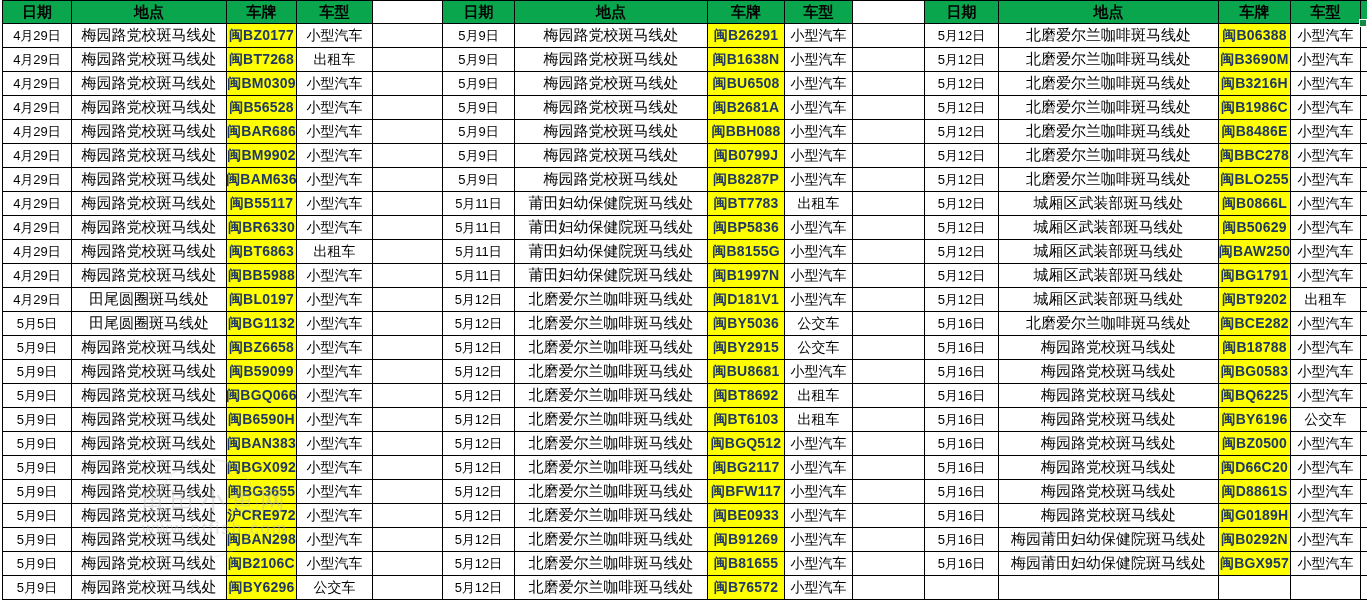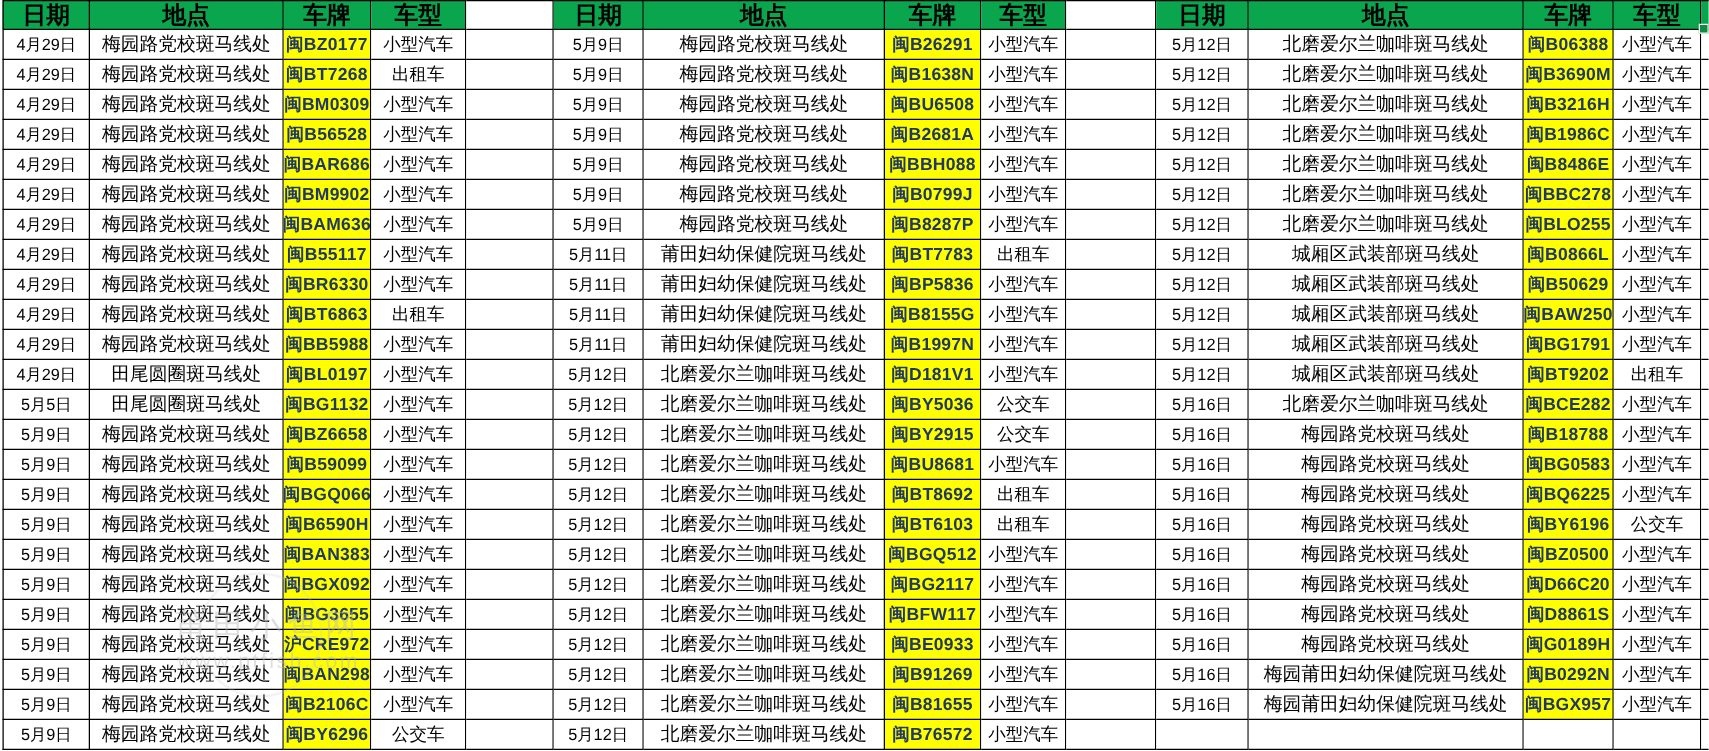--- a/index.html
+++ b/index.html
@@ -18,21 +18,21 @@
     border-right:1px solid #000;
     border-bottom:1px solid #000;
     background:#fff;
     display:flex;align-items:center;justify-content:center;
     overflow:hidden;white-space:nowrap;
     font-size:14px;color:#000;
   }
   .first{border-left:1px solid #000;}
   .top{border-top:1px solid #000;}
   .sliver{border-right:none;}
-  .green{background:var(--green);font-weight:bold;font-size:19px;}
+  .green{background:var(--green);font-weight:bold;font-size:15px;}
   .plate{background:var(--yellow);color:var(--plate-text);font-weight:bold;font-size:14px;letter-spacing:0.2px;}
   .date{font-size:13px;}
   .loc{font-size:15px;}
   .type{font-size:14px;}
   #fill-handle{
     position:absolute;left:1357px;top:19px;width:6px;height:6px;
     background:#128a42;border:1px solid #fff;z-index:5;
   }
   #watermark{
     position:absolute;left:138px;top:484px;z-index:4;

